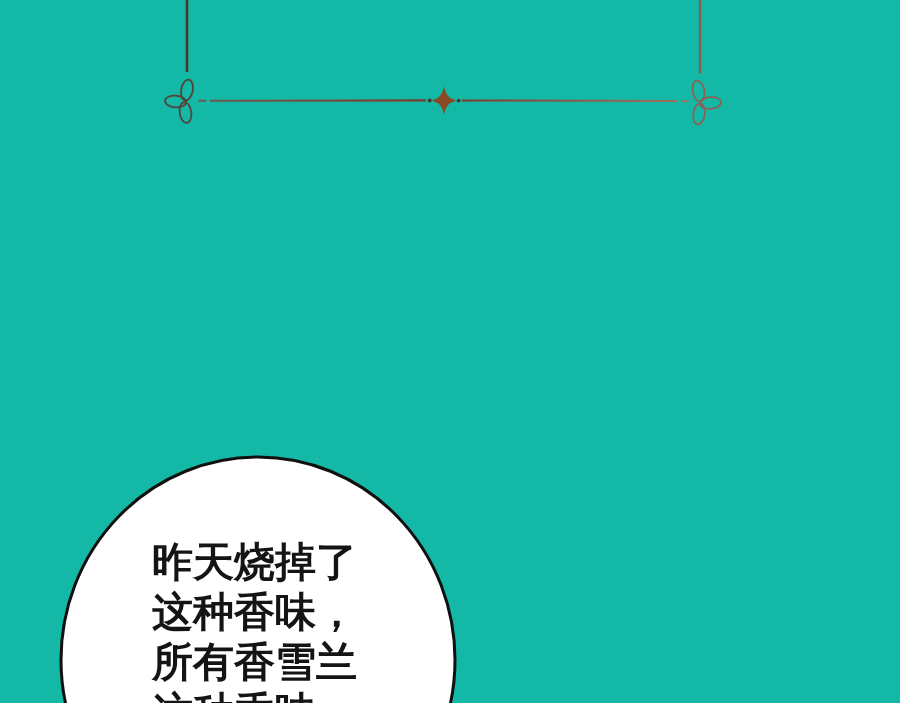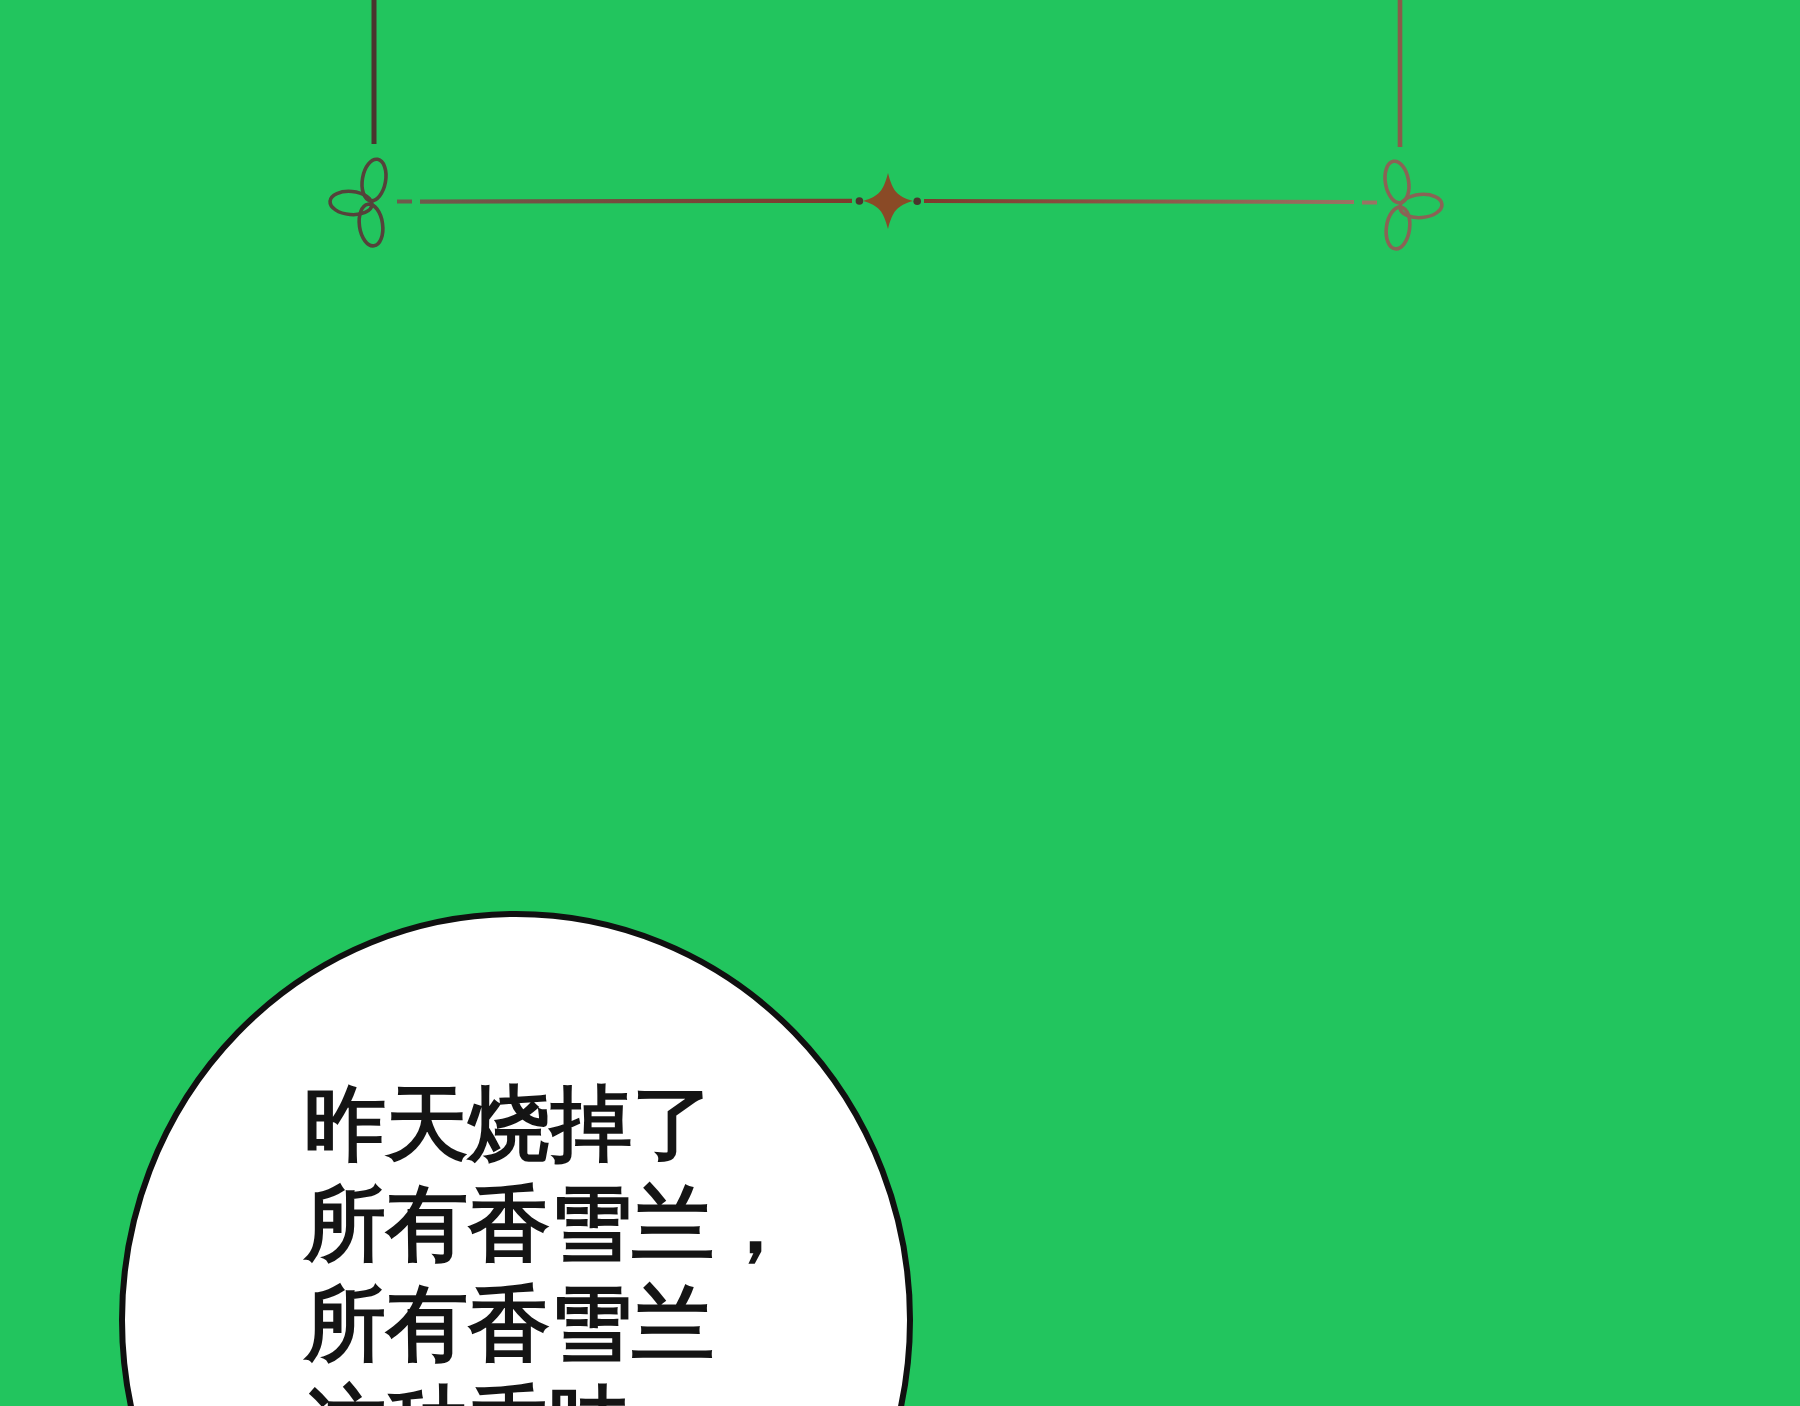--- a/index.html
+++ b/index.html
@@ -1,19 +1,19 @@
 <!DOCTYPE html>
 <html><head>
 <meta charset="utf-8">
 <style>
   html,body{margin:0;padding:0;background:#ffffff;}
   .canvas{
     position:relative;
     width:900px;height:703px;
-    background:#22c55e;
+    background:#14b8a6;
     overflow:hidden;
     font-family:"DejaVu Sans","Liberation Sans",sans-serif;
   }
   .layer{position:absolute;left:0;top:0;display:block;}
   .speech-text{
     position:absolute;
     left:152px;top:537px;
     font-weight:700;
     font-size:41px;
     line-height:50px;
@@ -72,18 +72,18 @@
       <ellipse cx="-1" cy="-11.5" rx="5.8" ry="10.5" transform="rotate(-10 -1 -11.5)"></ellipse>
       <ellipse cx="11" cy="0.5" rx="10.5" ry="5.8" transform="rotate(-5 11 0.5)"></ellipse>
       <ellipse cx="-0.5" cy="11.5" rx="5.8" ry="10.5" transform="rotate(8 -0.5 11.5)"></ellipse>
     </g>
 
     <ellipse cx="258" cy="660" rx="197" ry="203" fill="#ffffff" stroke-width="3" stroke="#101010"></ellipse>
   </svg>
 
   <div class="speech-text">
     <div>昨天烧掉了</div>
-    <div>所有香雪兰，</div>
+    <div>这种香味，</div>
     <div>所有香雪兰</div>
     <div>这种香味</div>
   </div>
 
 </div>
 
 </body></html>

